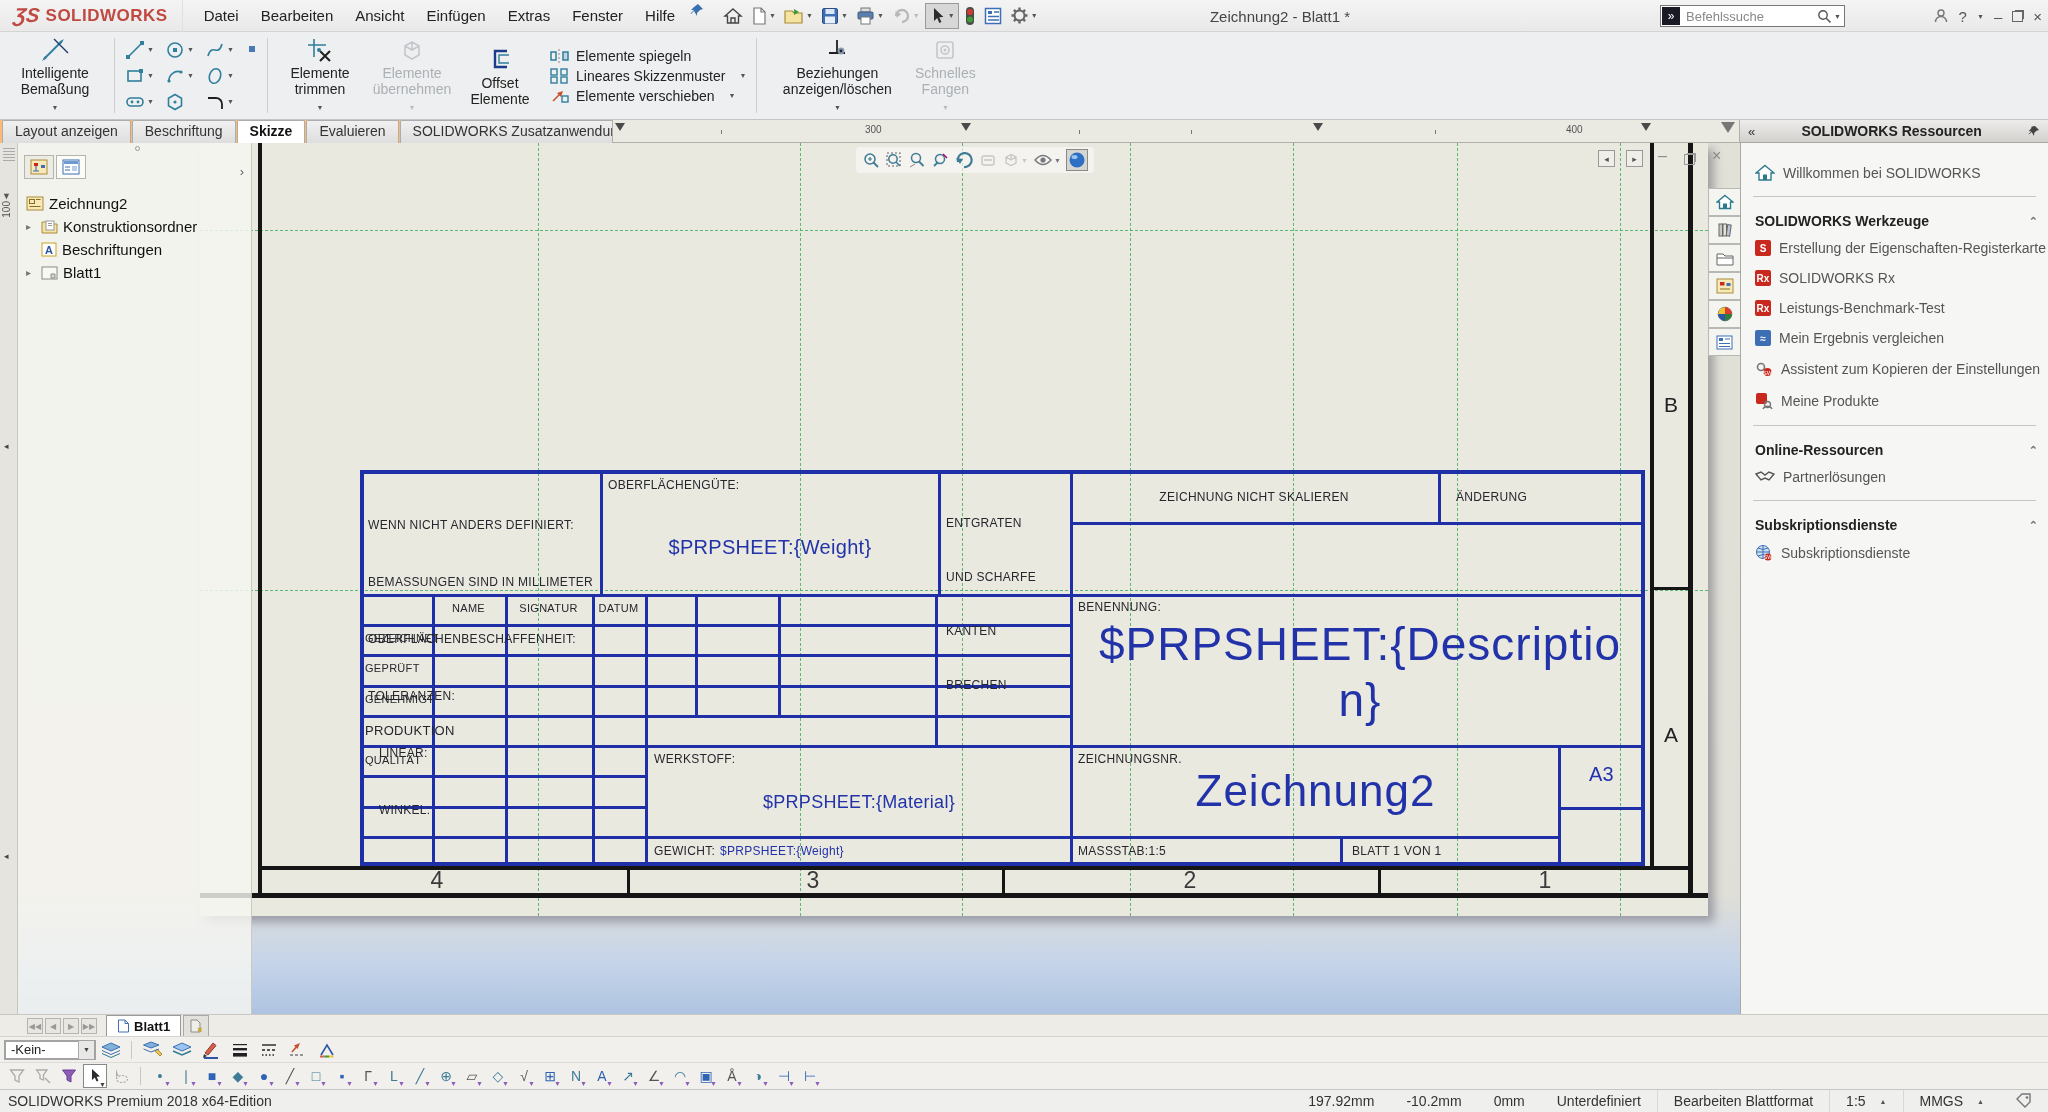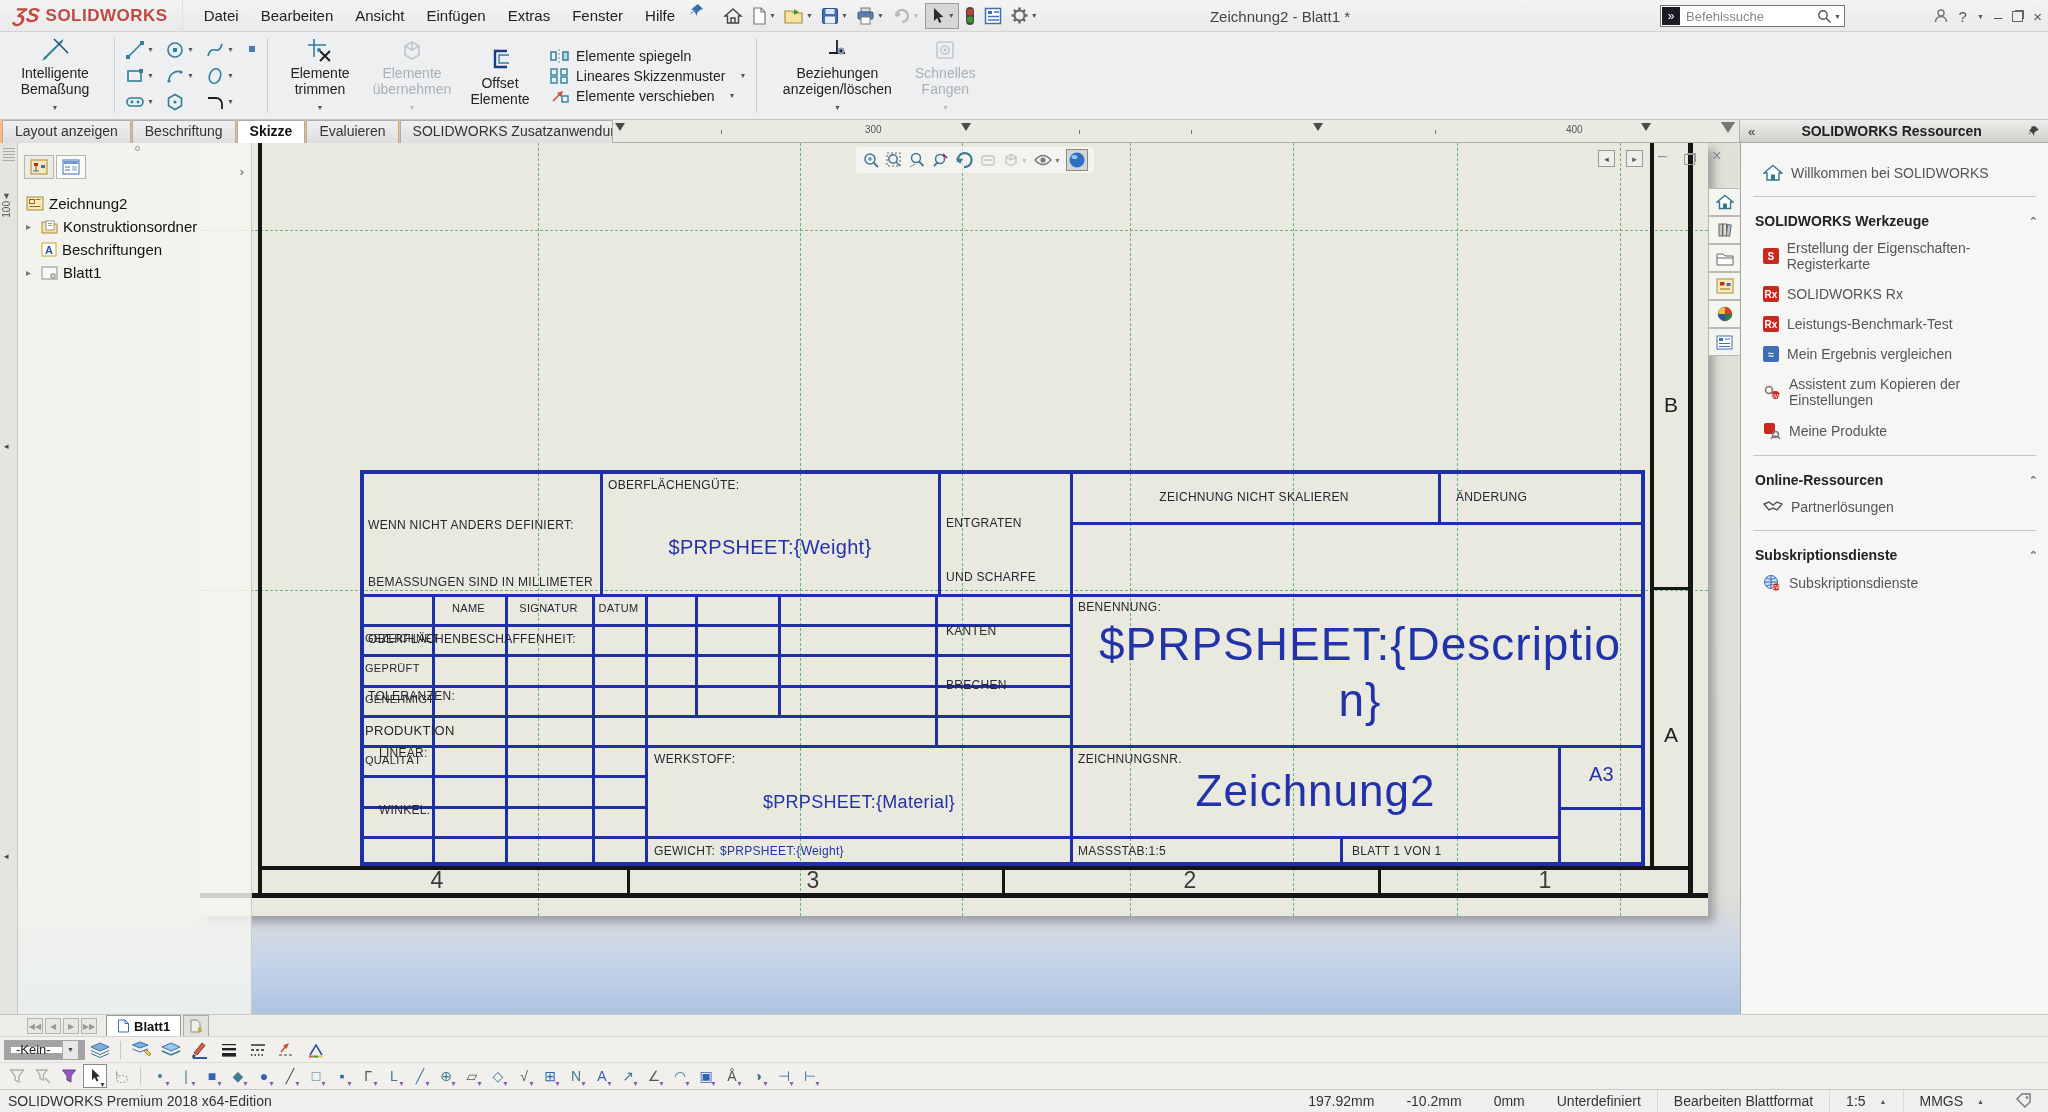--- a/index.html
+++ b/index.html
@@ -80,32 +80,32 @@
   .tree-tabs{position:absolute;left:6px;top:12px;display:flex;align-items:flex-end;gap:2px;width:220px;}
   .ttab{width:30px;height:24px;border:1px solid #B5B4AE;background:#FBFBF8;display:flex;align-items:center;justify-content:center;}
   .ttab.sel{background:#ECEBE4;}
   .tree-chev{margin-left:auto;color:#666;font-size:13px;}
   .titem{position:absolute;display:flex;align-items:center;gap:5px;font-size:15px;color:#111;}
   .texp{color:#777;font-size:10px;width:10px;}
   
   .tp-tabs{position:absolute;left:1708px;top:45px;display:flex;flex-direction:column;}
   .tpt{width:32px;height:28px;background:#F4F4F1;border:1px solid #B9B9B4;border-right:none;display:flex;align-items:center;justify-content:center;}
   .taskpane{position:absolute;left:1740px;top:0;width:308px;height:871px;background:#F6F6F4;border-left:1px solid #A9A9A4;}
-  .tp-item{display:flex;align-items:center;gap:8px;font-size:14px;color:#555;padding:7px 0 7px 22px;}
+  .tp-item{display:flex;align-items:center;gap:8px;font-size:14px;color:#555;padding:7px 0 7px 14px;}
   .tp-sec{display:flex;align-items:center;font-size:14px;font-weight:bold;color:#222;padding:8px 10px 4px 14px;}
   .tp-sec .cv{margin-left:auto;color:#777;font-size:11px;}
   .tp-sep{height:1px;background:#C6C5C1;margin:8px 12px;}
   .cube{width:16px;height:16px;background:#C8281E;border-radius:2px;color:#fff;font-size:10px;font-weight:bold;display:flex;align-items:center;justify-content:center;}
   
   .sheettabs{position:absolute;left:0;top:1014px;width:2048px;height:22px;background:#EDECE7;border-top:1px solid #C9C8C2;display:flex;align-items:flex-end;}
   .snav{width:16px;height:16px;border:1px solid #B5B4AE;background:#E7E6E0;color:#999;font-size:8px;display:flex;align-items:center;justify-content:center;margin:0 1px 2px 1px;}
   .stab{display:flex;align-items:center;gap:4px;height:21px;background:#FFF;border:1px solid #999;border-bottom:none;padding:0 10px;font-size:13px;font-weight:bold;color:#111;margin-left:8px;}
   .stab2{width:26px;height:21px;background:#E2E1DB;border:1px solid #AAA;border-bottom:none;display:flex;align-items:center;justify-content:center;margin-left:2px;}
   .lineformat{position:absolute;left:0;top:1036px;width:2048px;height:26px;background:#F1F0EC;border-top:1px solid #D4D3CE;display:flex;align-items:center;}
-  .combo{width:81px;height:20px;background:#fff;border:7px solid #a3a3a3;margin-left:4px;display:flex;align-items:center;font-size:13px;color:#222;}
+  .combo{width:92px;height:20px;background:#fff;border:2px solid #a3a3a3;margin-left:4px;display:flex;align-items:center;font-size:13px;color:#222;}
   .combo .cv{flex:1;padding-left:5px;}
   .combo .cb{width:16px;height:18px;background:#E8E8E6;border-left:1px solid #AAA;font-size:7px;color:#444;display:flex;align-items:center;justify-content:center;}
   .lf-btn{width:27px;height:22px;display:flex;align-items:center;justify-content:center;margin:0 1px;}
   .vsep{width:1px;height:18px;background:#C9C8C3;margin:0 6px;}
   .filterbar{position:absolute;left:0;top:1062px;width:2048px;height:27px;background:#F1F0EC;border-top:1px solid #DDDCD7;display:flex;align-items:center;padding-left:4px;}
   .fi{position:relative;width:24px;height:24px;display:flex;align-items:center;justify-content:center;font-size:14px;margin:0 1px;}
   .fi .bdg{position:absolute;right:1px;bottom:1px;font-size:7px;color:#8B5CB8;}
   .fi.pressed{background:#fff;border:1px solid #888;}
   .fi.dim{color:#ABABab;}
   .statusbar{position:absolute;left:0;top:1089px;width:2048px;height:23px;background:#EFEFED;border-top:1px solid #C6C6C2;display:flex;align-items:center;font-size:14px;color:#333;}

